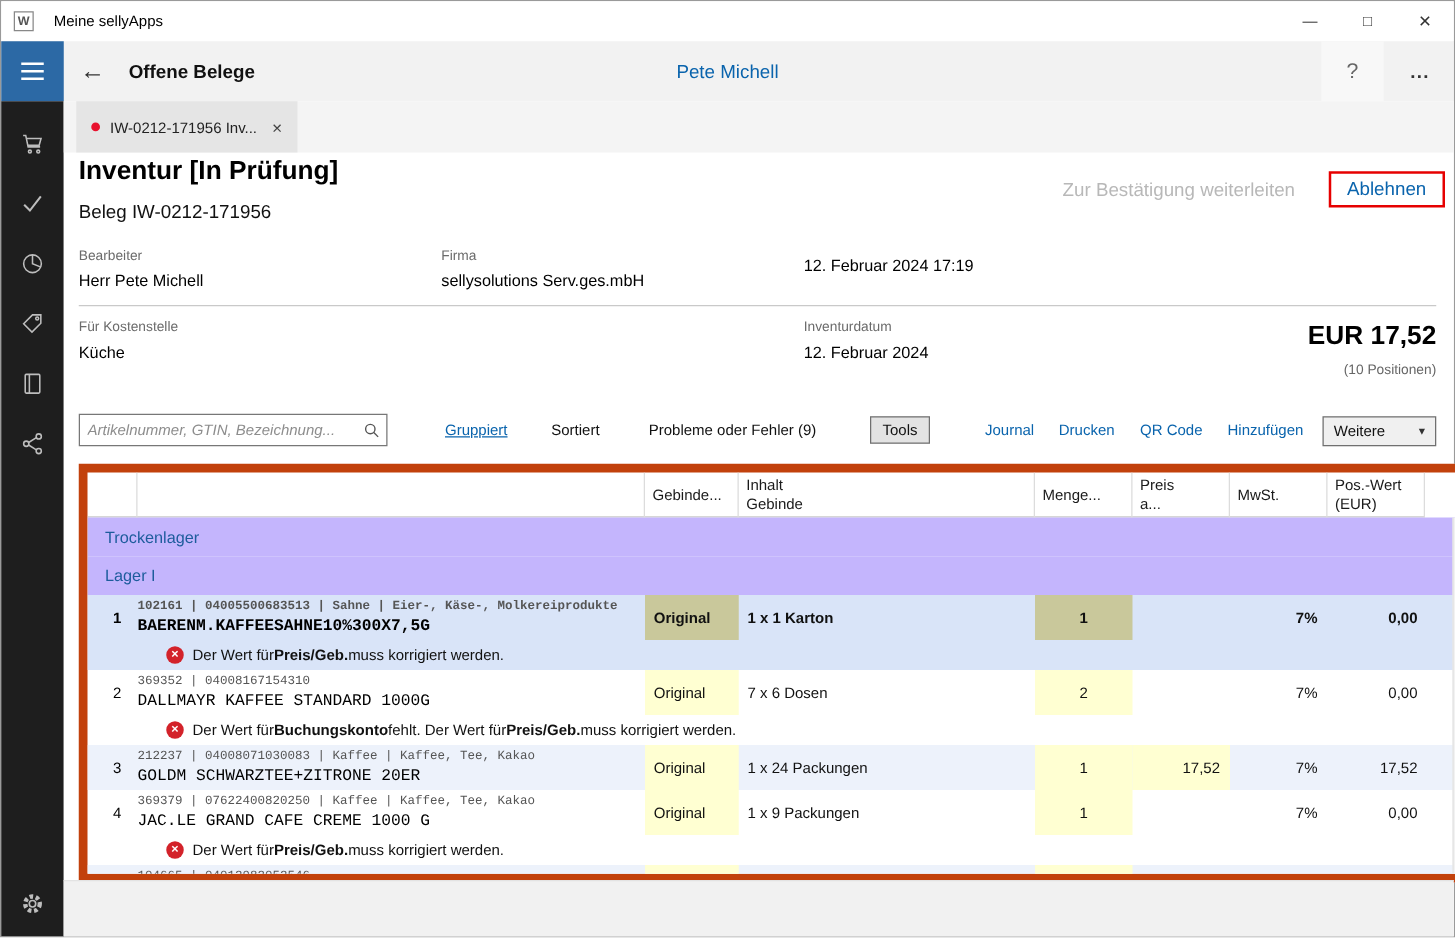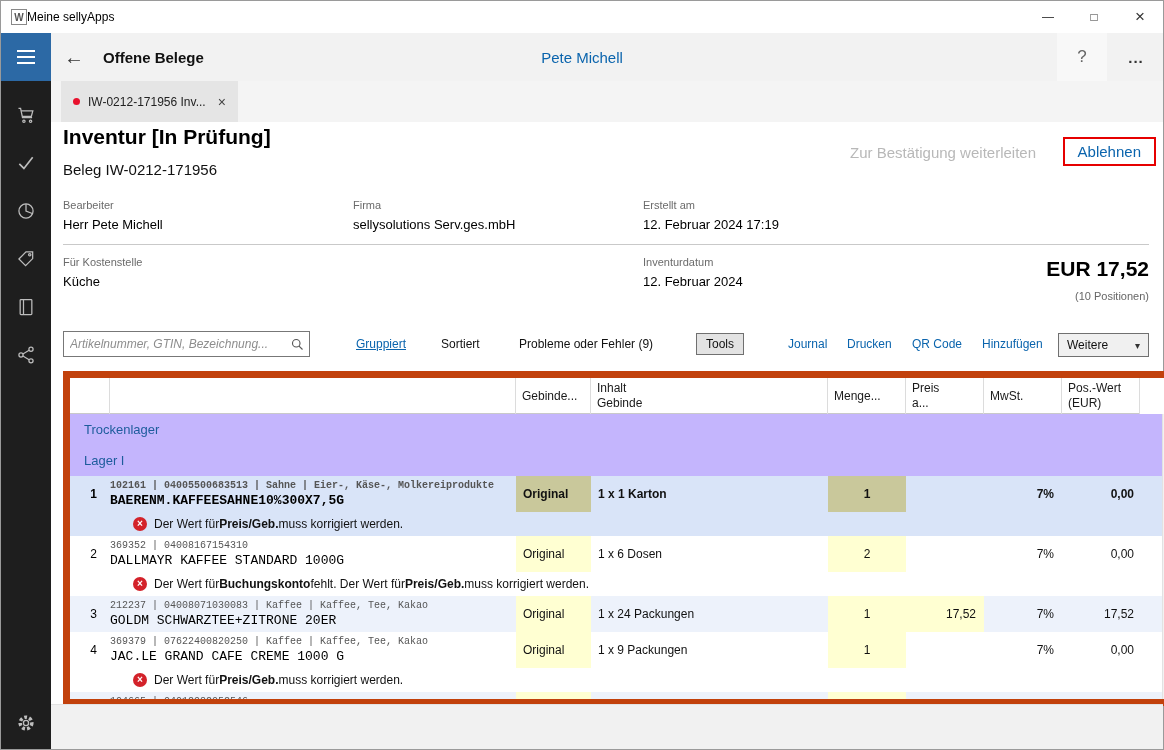--- a/index.html
+++ b/index.html
@@ -3,21 +3,21 @@
 <meta charset="utf-8">
 <style>
   * { margin:0; padding:0; box-sizing:border-box; }
   html,body { width:1164px; height:750px; }
   body { font-family:"Liberation Sans", sans-serif; font-size:13px; color:#111; background:#fff; overflow:hidden; position:relative; }
   .window { position:absolute; inset:0; border:1px solid #9a9a9a; background:#fff; }
 
   
   .titlebar { position:absolute; top:0; left:0; right:0; height:32px; background:#fff; display:flex; align-items:center; }
   .appicon { width:16px; height:16px; margin-left:10px; border:1px solid #888; color:#555; font-size:10px; font-weight:bold; display:flex; align-items:center; justify-content:center; }
-  .apptitle { margin-left:0; font-size:12px; color:#000; }
+  .apptitle { margin-left:16px; font-size:12px; color:#000; }
   .wincontrols { margin-left:auto; display:flex; height:32px; }
   .winbtn { width:46px; height:32px; display:flex; align-items:center; justify-content:center; color:#333; font-size:12px; cursor:default; }
   .winbtn.close { font-size:17px; }
 
   
   .appheader { position:absolute; top:32px; left:0; right:0; height:48px; background:#f2f2f2; display:flex; align-items:center; }
   .hamburger { width:50px; height:48px; background:#2c69a5; display:flex; align-items:center; justify-content:center; flex:0 0 auto; }
   .backbtn { width:46px; height:48px; display:flex; align-items:center; justify-content:center; font-size:20px; color:#333; }
   .pagetitle { font-size:15px; font-weight:bold; color:#111; margin-left:6px; }
   .username { position:absolute; left:50%; transform:translateX(-50%); color:#0a64ad; font-size:15px; }
@@ -203,21 +203,20 @@
       <div class="frow1">
         <div>
           <div class="flabel">Bearbeiter</div>
           <div class="fvalue">Herr Pete Michell</div>
         </div>
         <div>
           <div class="flabel">Firma</div>
           <div class="fvalue">sellysolutions Serv.ges.mbH</div>
         </div>
         <div>
-          <div class="flabel">Erstellt am</div>
           <div class="fvalue">12. Februar 2024 17:19</div>
         </div>
       </div>
       <hr class="fieldsep">
       <div class="frow2">
         <div>
           <div class="flabel">Für Kostenstelle</div>
           <div class="fvalue">Küche</div>
         </div>
         <div>
@@ -295,21 +294,21 @@
         </div>
 
         <div class="rowgrp">
           <div class="trow drow">
             <div class="cell c-num">2</div>
             <div class="cell c-desc">
               <span class="meta">369352 | 04008167154310</span>
               <span class="pname">DALLMAYR KAFFEE STANDARD 1000G</span>
             </div>
             <div class="cell c-geb edit">Original</div>
-            <div class="cell c-inh">1 x 6 Dosen</div>
+            <div class="cell c-inh">7 x 6 Dosen</div>
             <div class="cell c-menge edit">2</div>
             <div class="cell c-preis"></div>
             <div class="cell c-mwst">7%</div>
             <div class="cell c-wert">0,00</div>
           </div>
           <div class="errrow">
             <span class="erricon">×</span>
             <span>Der Wert für </span>
               <b>Buchungskonto</b>
               <span> fehlt. Der Wert für </span>

